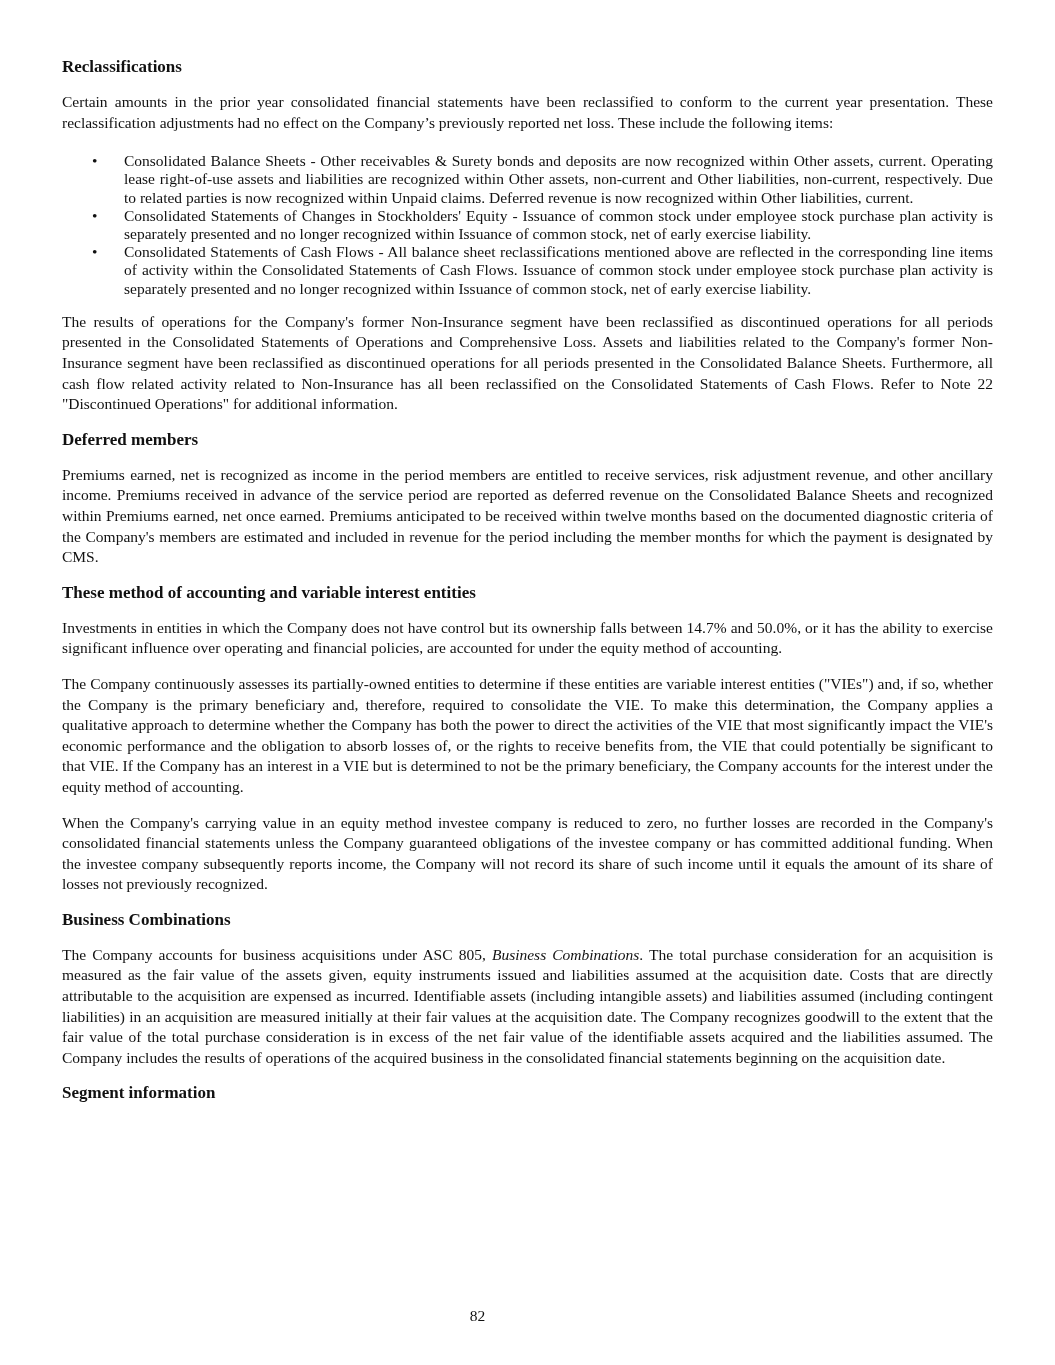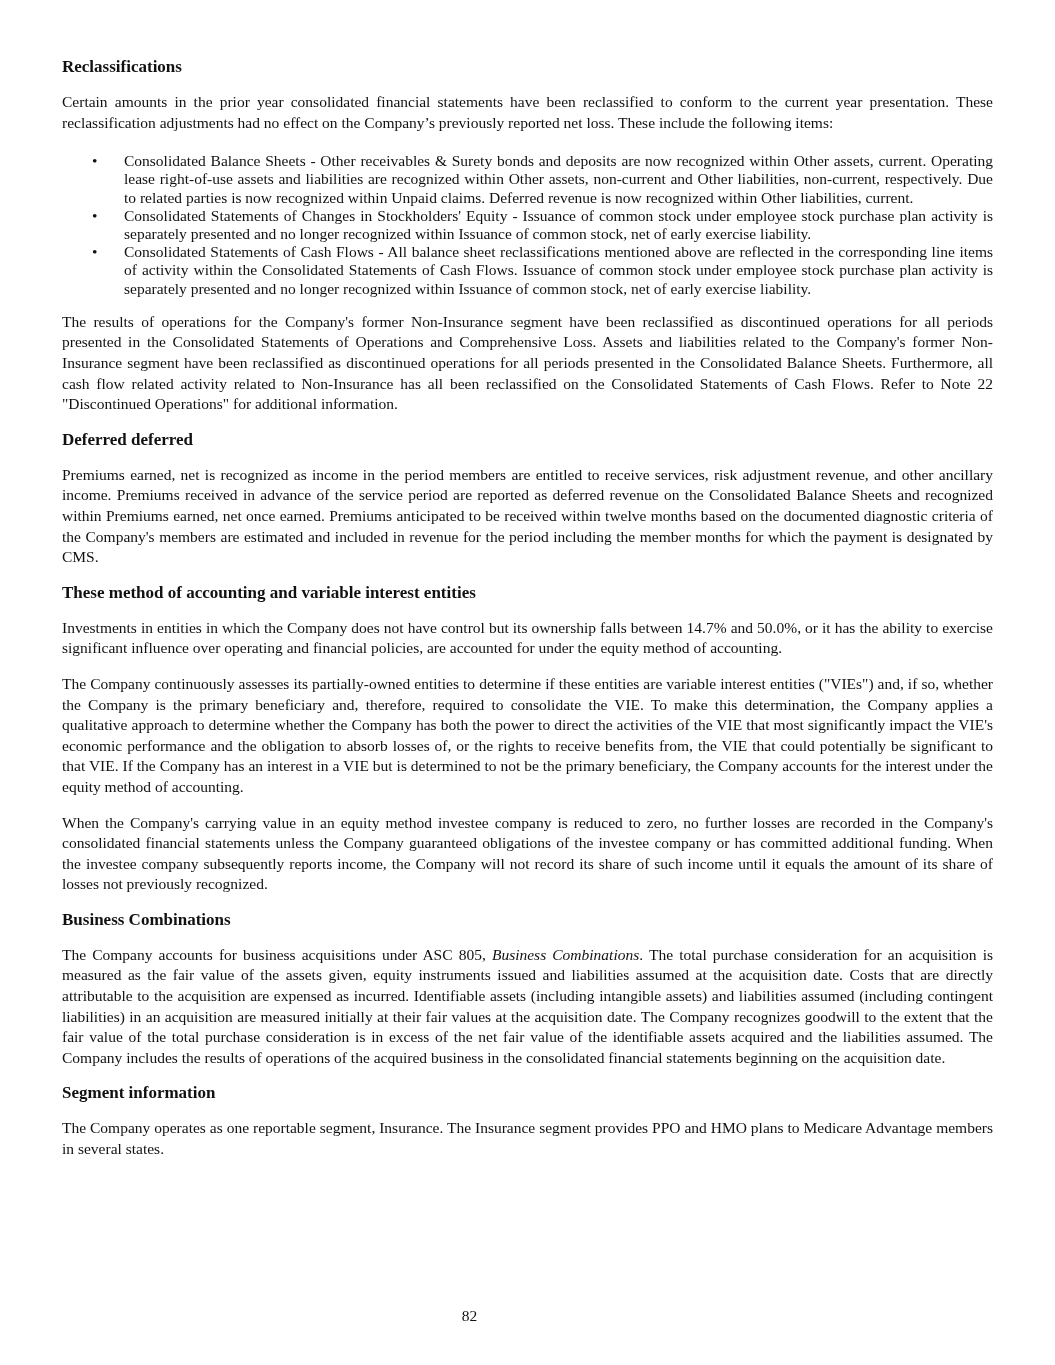--- a/index.html
+++ b/index.html
@@ -42,21 +42,21 @@
     text-align: justify;
     margin: 0;
   }
   .bullet-mark {
     position: absolute;
     left: 30px;
     top: 0;
   }
   .page-number {
     position: absolute;
-    left: 0;
+    left: 8px;
     width: 939px;
     top: 1306px;
     text-align: center;
     font-size: 15.5px;
     line-height: 20px;
   }
   em { font-style: italic; }
 </style>
 </head>
 <body>
@@ -80,36 +80,35 @@
         <span>Consolidated Statements of Cash Flows - All balance sheet reclassifications mentioned above are reflected in the corresponding line items of activity within the Consolidated Statements of Cash Flows. Issuance of common stock under employee stock purchase plan activity is separately presented and no longer recognized within Issuance of common stock, net of early exercise liability.</span>
       </li>
     </ul>
   </section>
 
   <section>
     <p class="para">The results of operations for the Company's former Non-Insurance segment have been reclassified as discontinued operations for all periods presented in the Consolidated Statements of Operations and Comprehensive Loss. Assets and liabilities related to the Company's former Non-Insurance segment have been reclassified as discontinued operations for all periods presented in the Consolidated Balance Sheets. Furthermore, all cash flow related activity related to Non-Insurance has all been reclassified on the Consolidated Statements of Cash Flows. Refer to Note 22 "Discontinued Operations" for additional information.</p>
   </section>
 
   <section>
-    <p class="heading">Deferred deferred</p>
+    <p class="heading">Deferred members</p>
     <p class="para">Premiums earned, net is recognized as income in the period members are entitled to receive services, risk adjustment revenue, and other ancillary income. Premiums received in advance of the service period are reported as deferred revenue on the Consolidated Balance Sheets and recognized within Premiums earned, net once earned. Premiums anticipated to be received within twelve months based on the documented diagnostic criteria of the Company's members are estimated and included in revenue for the period including the member months for which the payment is designated by CMS.</p>
   </section>
 
   <section>
     <p class="heading">These method of accounting and variable interest entities</p>
     <p class="para">Investments in entities in which the Company does not have control but its ownership falls between 14.7% and 50.0%, or it has the ability to exercise significant influence over operating and financial policies, are accounted for under the equity method of accounting.</p>
     <p class="para">The Company continuously assesses its partially-owned entities to determine if these entities are variable interest entities ("VIEs") and, if so, whether the Company is the primary beneficiary and, therefore, required to consolidate the VIE. To make this determination, the Company applies a qualitative approach to determine whether the Company has both the power to direct the activities of the VIE that most significantly impact the VIE's economic performance and the obligation to absorb losses of, or the rights to receive benefits from, the VIE that could potentially be significant to that VIE. If the Company has an interest in a VIE but is determined to not be the primary beneficiary, the Company accounts for the interest under the equity method of accounting.</p>
     <p class="para">When the Company's carrying value in an equity method investee company is reduced to zero, no further losses are recorded in the Company's consolidated financial statements unless the Company guaranteed obligations of the investee company or has committed additional funding. When the investee company subsequently reports income, the Company will not record its share of such income until it equals the amount of its share of losses not previously recognized.</p>
   </section>
 
   <section>
     <p class="heading">Business Combinations</p>
     <p class="para"><span>The Company accounts for business acquisitions under ASC 805, </span><em>Business Combinations</em><span>. The total purchase consideration for an acquisition is measured as the fair value of the assets given, equity instruments issued and liabilities assumed at the acquisition date. Costs that are directly attributable to the acquisition are expensed as incurred. Identifiable assets (including intangible assets) and liabilities assumed (including contingent liabilities) in an acquisition are measured initially at their fair values at the acquisition date. The Company recognizes goodwill to the extent that the fair value of the total purchase consideration is in excess of the net fair value of the identifiable assets acquired and the liabilities assumed. The Company includes the results of operations of the acquired business in the consolidated financial statements beginning on the acquisition date.</span></p>
   </section>
 
   <section>
     <p class="heading">Segment information</p>
-    <p class="para">The Company operates as one reportable segment, Insurance. The Insurance segment provides PPO and HMO plans to Medicare Advantage members in several states.</p>
   </section>
 
 </div>
 
 <div class="page-number">82</div>
 
 </body></html>

